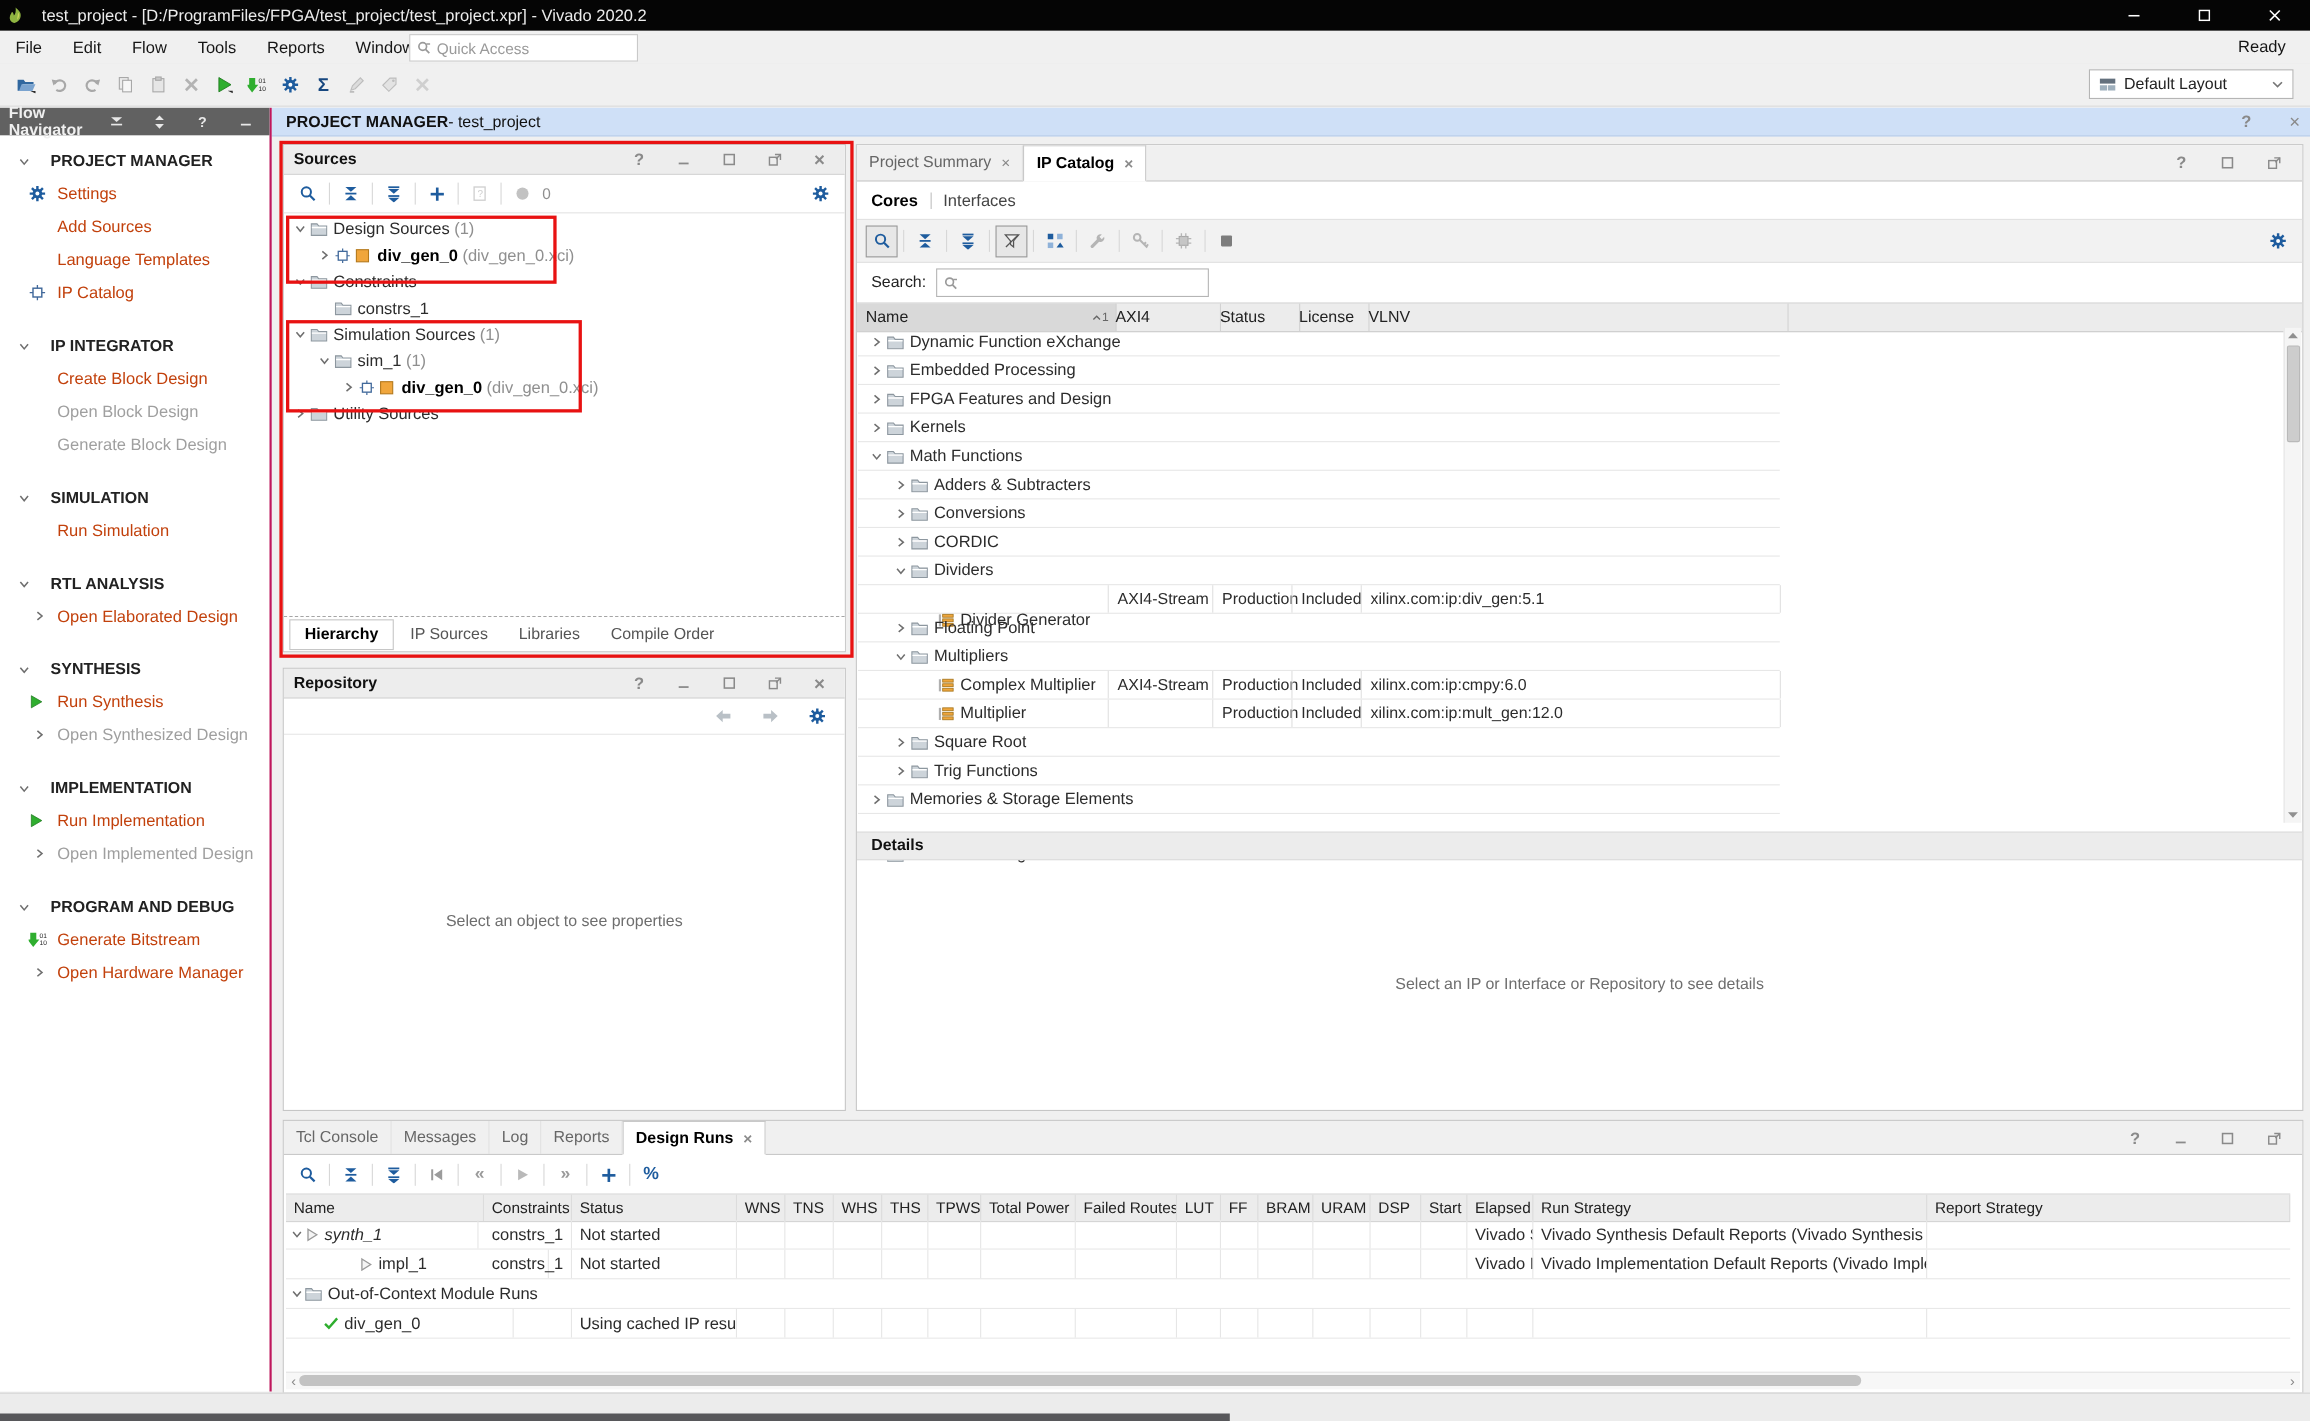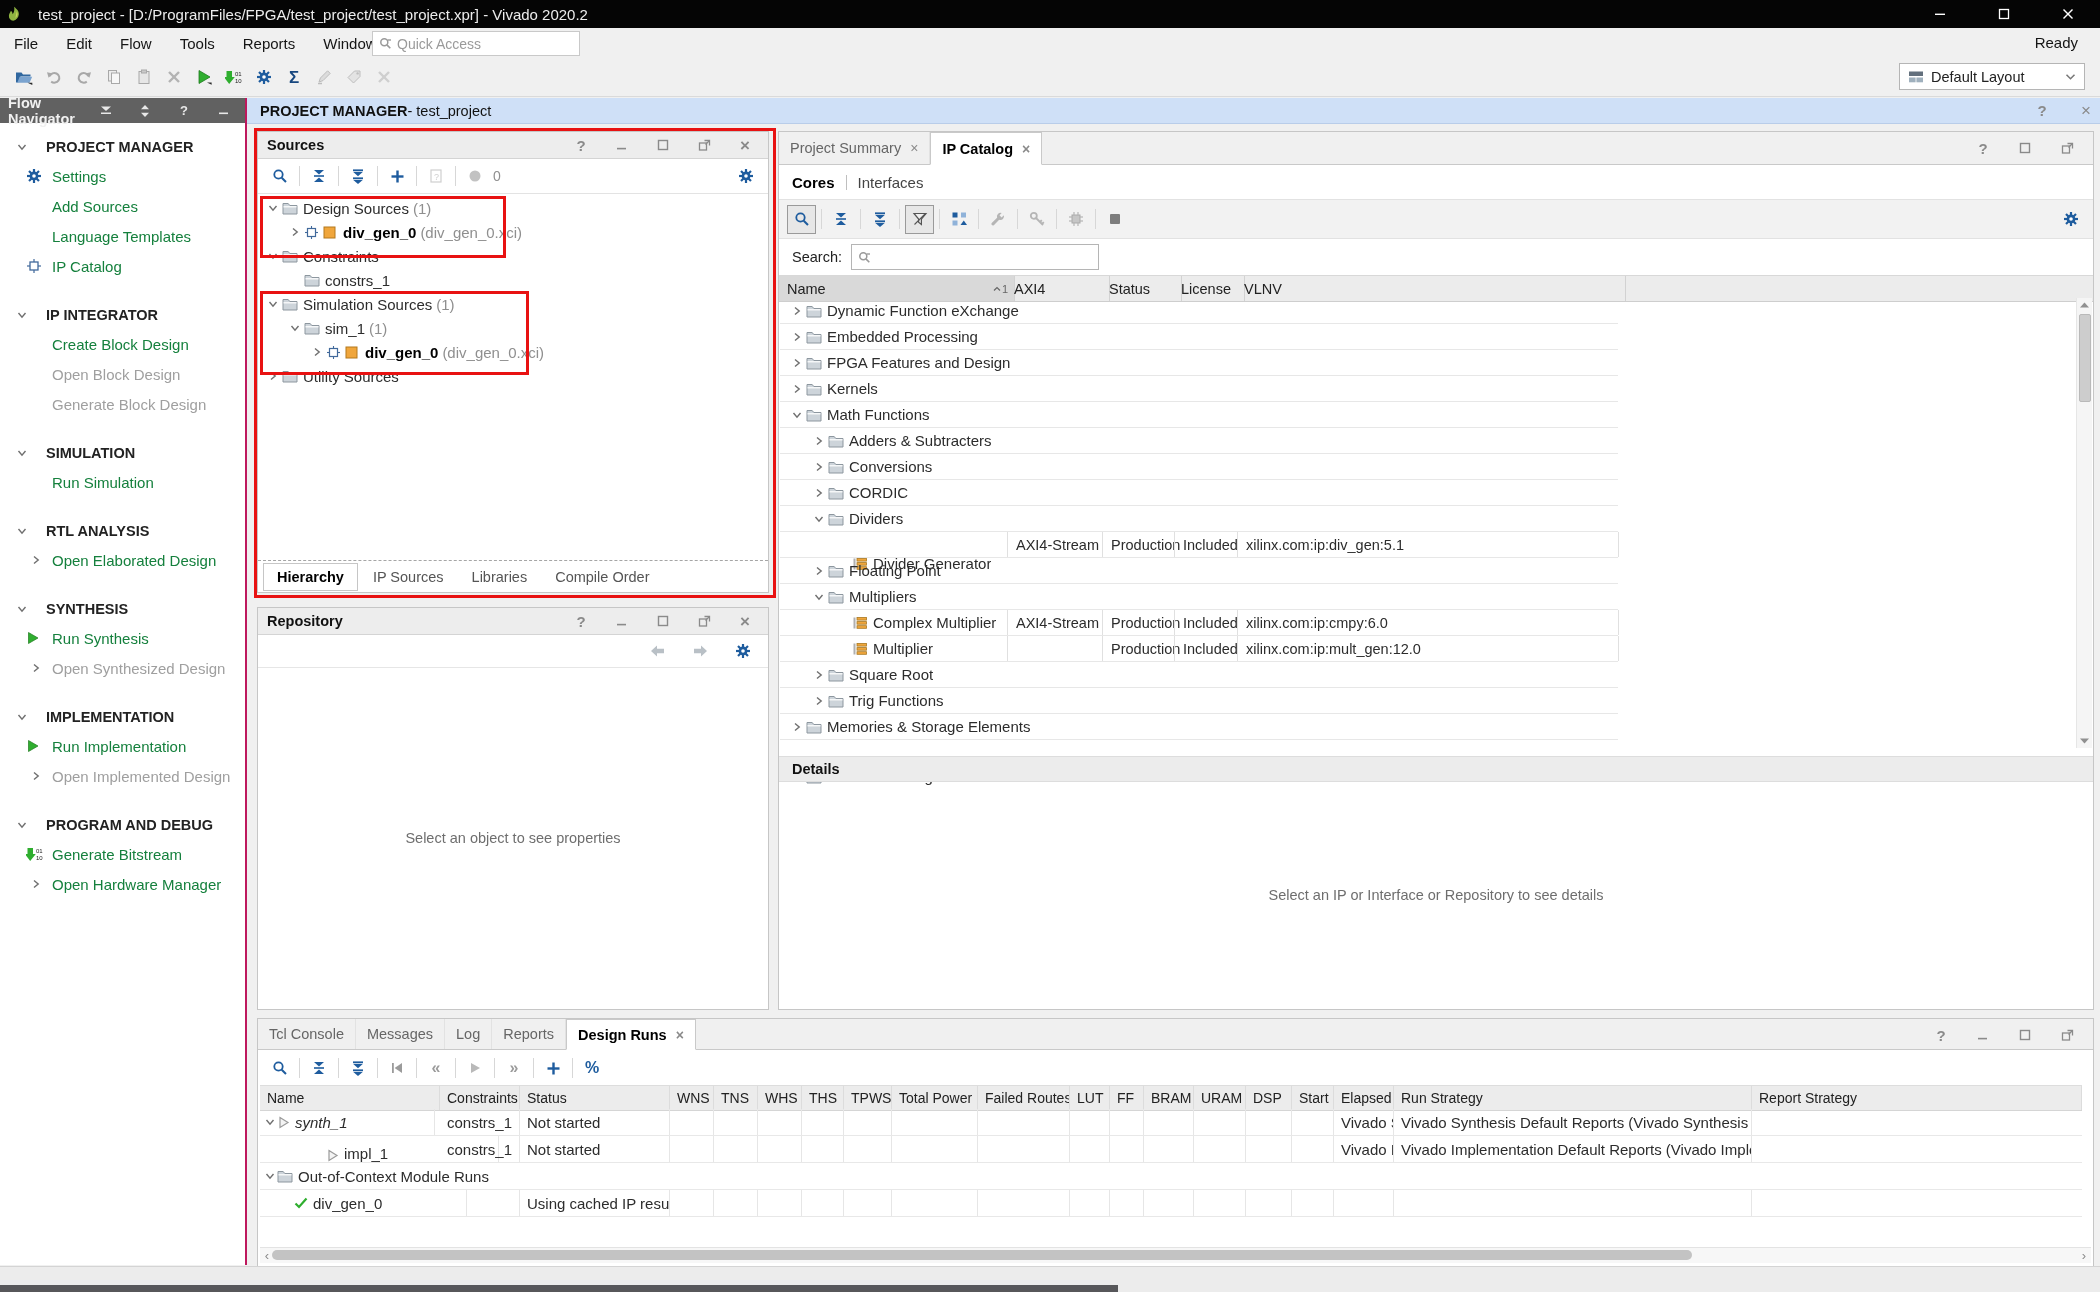--- a/index.html
+++ b/index.html
@@ -31,21 +31,21 @@
   .ctxbar{position:absolute;left:246px;top:98px;width:1854px;height:25px;background:#cfe0f7;
           border-bottom:1px solid #b9cde9;display:flex;align-items:center;padding-left:14px;font-size:14.5px;color:#111}
   .ctx-icons{position:absolute;right:14px;display:flex;gap:16px;align-items:center}
   .flownav{position:absolute;left:0;top:98px;width:245px;height:1167px;background:#fff;border-right:2px solid #be185d}
   .flownav-header{height:25px;background:#616161;color:#f0f0f0;display:flex;align-items:center;
                   font-weight:bold;font-size:14.5px;padding-left:8px}
   .fn-h-icons{margin-left:auto;display:flex;gap:11px;padding-right:8px;align-items:center}
   .fn-sec{margin-top:20px}
   .fn-sec:first-child{margin-top:10px}
   .fn-sec-h{display:flex;align-items:center;height:28px;font-weight:bold;font-size:14.5px;color:#222;padding-left:8px;gap:10px}
-  .fn-item{height:30px;display:flex;align-items:center;padding-left:52px;font-size:15px;color:#15803d;position:relative}
+  .fn-item{height:30px;display:flex;align-items:center;padding-left:52px;font-size:15px;color:#c2410c;position:relative}
   .fn-item.disabled{color:#9f9f9f}
   .fn-ico{position:absolute;left:26px;top:50%;transform:translateY(-50%);display:inline-flex}
   .fn-ico.chev{left:31px}
   
   .panel{position:absolute;background:#fff;border:1px solid #c6c6c6;overflow:hidden}
   .panel-header{height:26px;background:#ededed;border-bottom:1px solid #d4d4d4;display:flex;align-items:center;
                 padding:0 9px;font-weight:bold;font-size:14.5px;color:#111}
   .ph-icons{margin-left:auto;display:flex;gap:13px;align-items:center;color:#8a8a8a}
   .tx-gray{color:#8a8a8a;font-size:14px}
   .tx-gray.bold{font-weight:bold}
@@ -1418,21 +1418,21 @@
         <div class="r-cell" style="left: 810px; width: 32px;"></div>
         <div class="r-cell" style="left: 850px; width: 26px;"></div>
         <div class="r-cell" style="left: 884px; width: 42px;"></div>
         <div class="r-cell" style="left: 934px; width: 44px;"></div>
         <div class="r-cell" style="left: 986px; width: 38px;"></div>
         <div class="r-cell" style="left: 1032px; width: 34px;"></div>
         <div class="r-cell" style="left: 1074px; width: 52px;">Vivado Synthesis Defaults (Vivado Synthesis 2020)</div>
         <div class="r-cell" style="left: 1134px; width: 350px;">Vivado Synthesis Default Reports (Vivado Synthesis 2020)</div>
       </div>
       <div class="runs-row">
-        <div class="r-cell" style="left: 0px; width: 172px; padding-left: 66px; align-items: flex-end;">
+        <div class="r-cell" style="left: 0px; width: 172px; padding-left: 66px;">
           <span class="t-ico">
             <svg width="13" height="13" viewBox="0 0 13 13">
               <polygon points="3,1.5 11,6.5 3,11.5" fill="#f4f4f4" stroke="#9a9a9a" stroke-width="1.2"></polygon>
             </svg>
           </span>
           <span class="t-label">impl_1</span>
         </div>
         <div class="r-cell" style="left: 180px; width: 72px;">constrs_1</div>
         <div class="r-cell" style="left: 260px; width: 142px;">Not started</div>
         <div class="r-cell" style="left: 410px; width: 36px;"></div>

